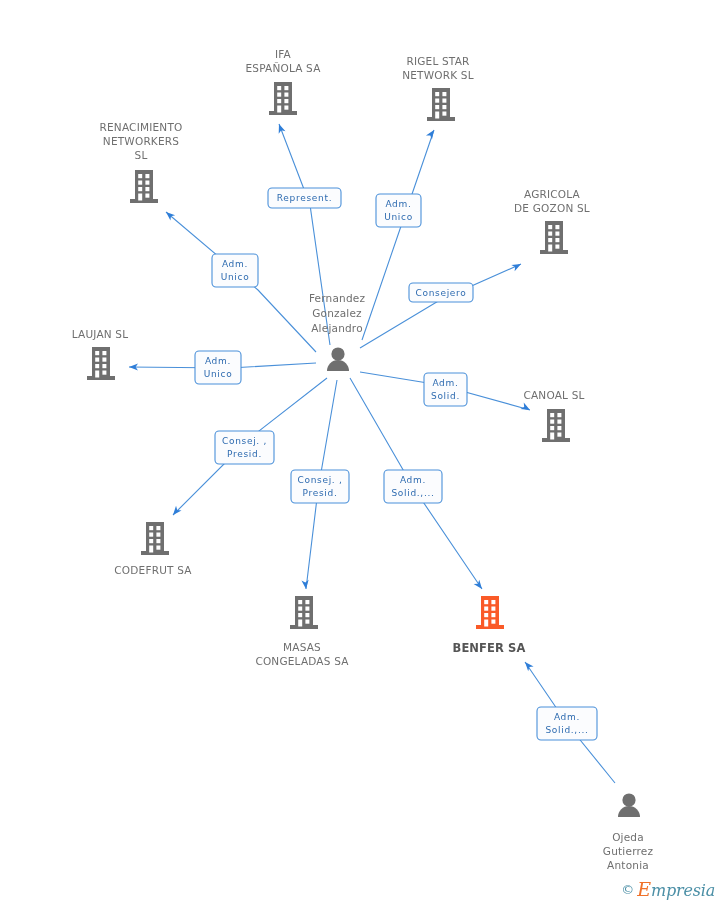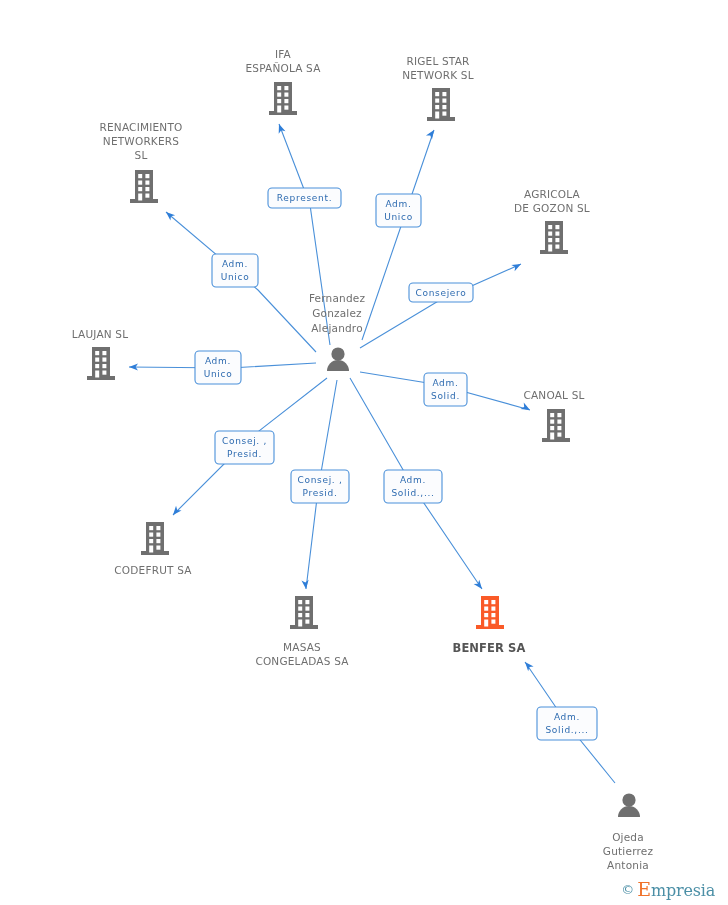--- a/index.html
+++ b/index.html
@@ -73,20 +73,21 @@
     gap: 3px;
     user-select: none;
   }
   #watermark .copy-mark {
     color: #4b8fa6;
     font-size: 13px;
     line-height: 1;
   }
   #watermark .brand {
     font-family: "DejaVu Serif", "Liberation Serif", serif;
+    font-style: italic;
     font-size: 16px;
     line-height: 1;
     color: #4b8fa6;
     letter-spacing: -0.2px;
     text-align: center;
   }
   #watermark .brand .brand-initial {
     color: #f0722a;
     font-size: 19px;
   }

